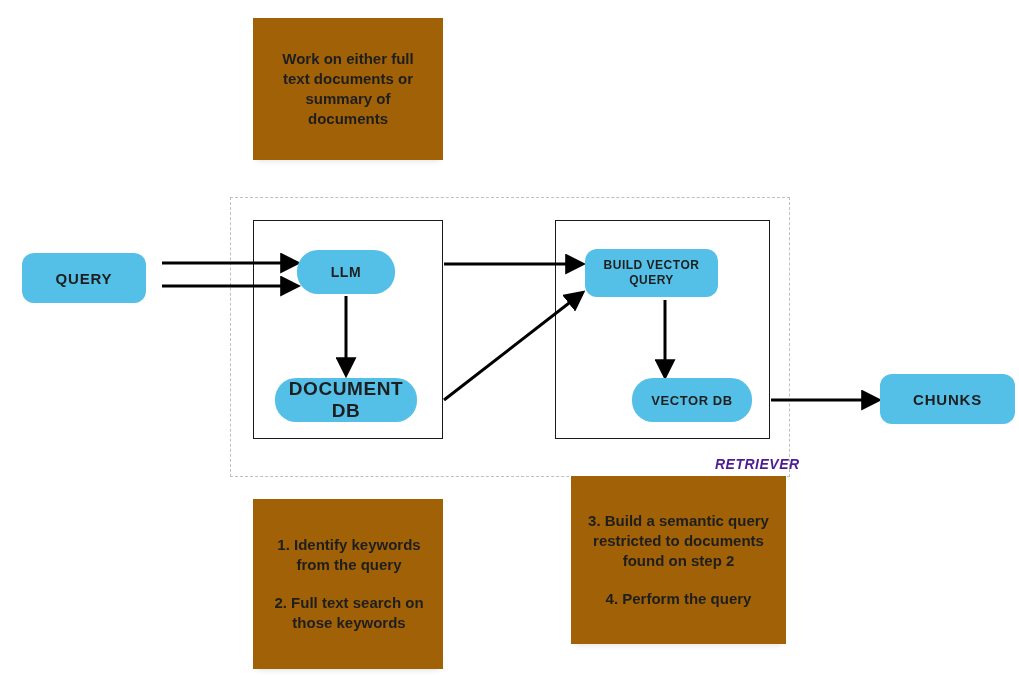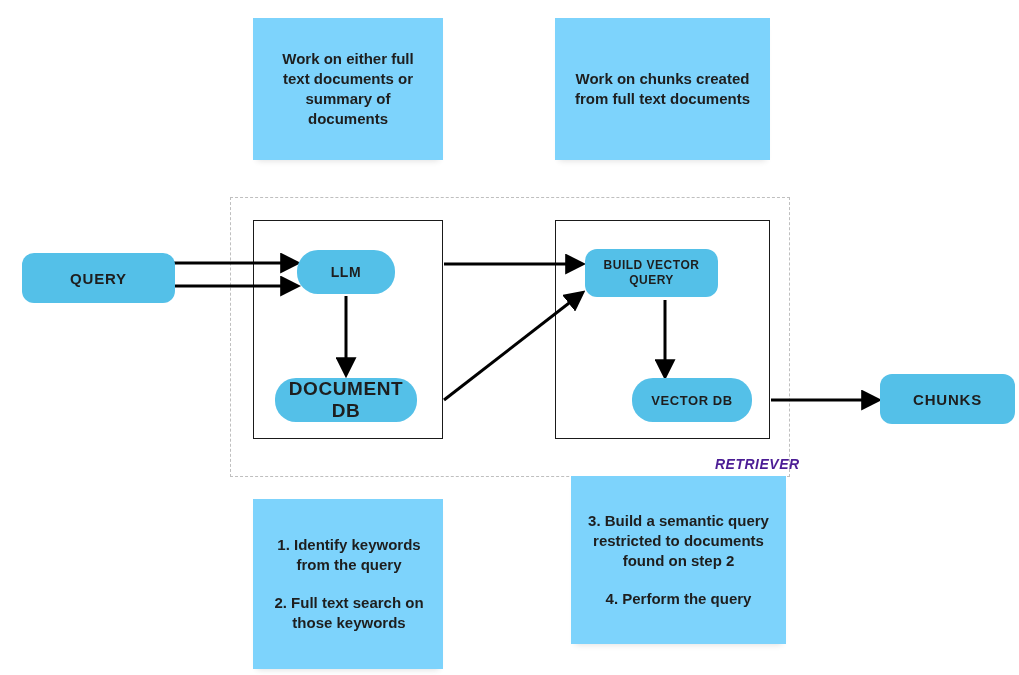--- a/index.html
+++ b/index.html
@@ -48,21 +48,21 @@
   .retriever-label {
     position: absolute;
     font-size: 14px;
     letter-spacing: 0.5px;
     color: #4c1d95;
     font-weight: 600;
     font-style: italic;
   }
   .sticky {
     position: absolute;
-    background: #7dd3fc;
+    background: #a16207;
     color: #1e1e1e;
     font-size: 15px;
     font-weight: 600;
     padding: 16px 14px 16px 14px;
     box-sizing: border-box;
     display: flex;
     flex-direction: column;
     align-items: center;
     justify-content: center;
     text-align: center;
@@ -126,21 +126,21 @@
 
     <line x1="444" y1="264" x2="582" y2="264" stroke="#000" stroke-width="3" marker-end="url(#ah)"></line>
 
     <line x1="444" y1="400" x2="582" y2="293" stroke="#000" stroke-width="3" marker-end="url(#ah)"></line>
 
     <line x1="665" y1="300" x2="665" y2="376" stroke="#000" stroke-width="3" marker-end="url(#ah)"></line>
 
     <line x1="771" y1="400" x2="878" y2="400" stroke="#000" stroke-width="3" marker-end="url(#ah)"></line>
   </svg>
 
-  <div class="node pill query-caps" style="left:22px; top:253px; width:153px; height:50px;text-align:center;">
+  <div class="node pill query-caps" style="left:22px; top:253px; width:124px; height:50px;text-align:center;">
     <span>QUERY</span>
   </div>
 
   <div class="node rect small-caps" style="left:297px; top:250px; width:98px; height:44px;">
     <span>LLM</span>
   </div>
 
   <div class="node rect small-caps" style="left:275px; top:378px; width:142px; height:44px; font-size:19px;">
     <span>DOCUMENT DB</span>
   </div>
@@ -153,23 +153,20 @@
     <span>VECTOR DB</span>
   </div>
 
   <div class="node pill query-caps" style="left:880px; top:374px; width:135px; height:50px;">
     <span>CHUNKS</span>
   </div>
 
   <div class="sticky sticky-top-shadow" style="left:253px; top:18px; width:190px; height:142px;">
     <span>Work on either full text documents or summary of documents</span>
   </div>
-  <div class="sticky sticky-top-shadow" style="left:555px; top:18px; width:215px; height:142px;">
-    <span>Work on chunks created from full text documents</span>
-  </div>
 
   <div class="sticky" style="left:253px; top:499px; width:190px; height:170px;padding-left:16px;">
     <span class="step">1. Identify keywords from the query</span>
     <div style="height:10px;"></div>
     <span class="step">2. Full text search on those keywords</span>
   </div>
   <div class="sticky" style="left:555px; top:476px; width:215px; height:168px;margin-left:16px;">
     <span class="step">3. Build a semantic query restricted to documents found on step 2</span>
     <div style="height:10px;"></div>
     <span class="step">4. Perform the query</span>

